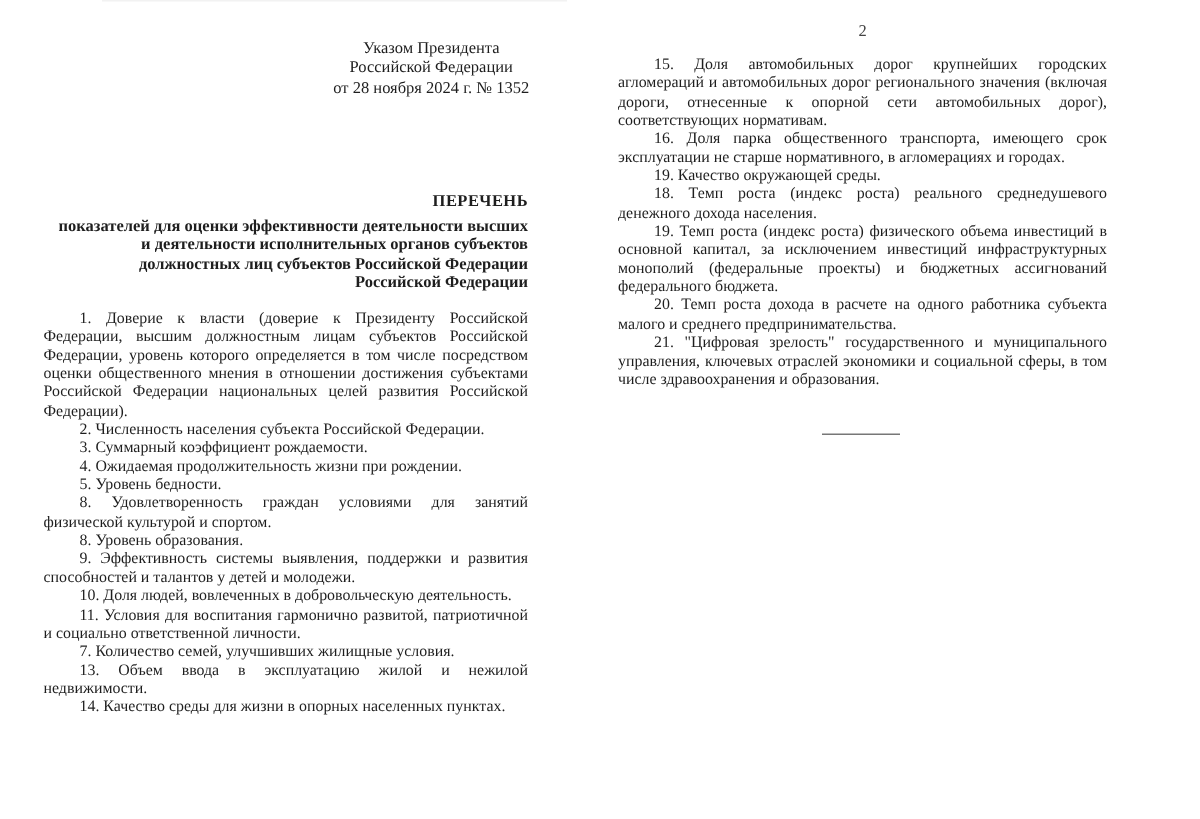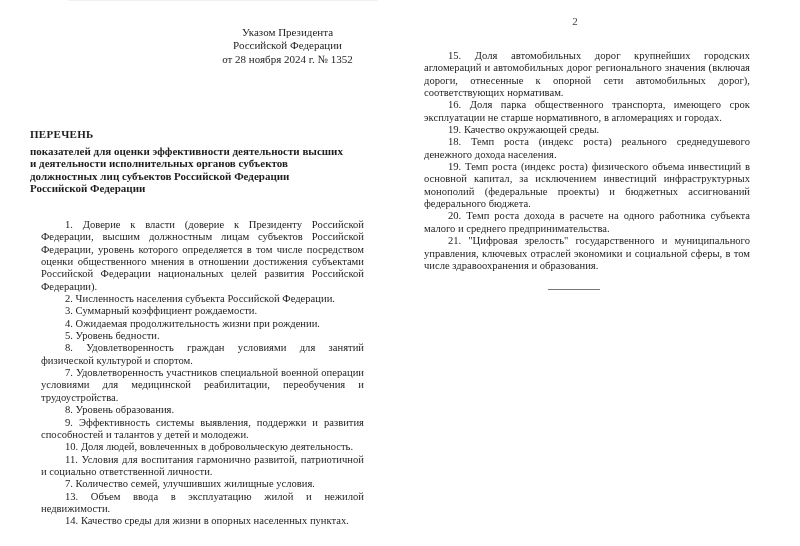--- a/index.html
+++ b/index.html
@@ -9,27 +9,27 @@
     }
     .page { position: absolute; top: 0; height: 546px; }
     .page-left { left: 0; width: 400px; }
     .page-right { left: 400px; width: 400px; }
     .approval {
       position: absolute; left: 205px; top: 26px; width: 165px; text-align: center;
       font-size: 11px; line-height: 13.4px;
     }
     .approval .strong { font-weight: normal; letter-spacing: 0.2px; }
     .title-block {
-      position: absolute; left: 30px; top: 128px; width: 322px; text-align: left;
+      position: absolute; left: 30px; top: 128px; width: 322px; text-align: right;
       font-weight: bold; font-size: 11px; line-height: 12.2px;
     }
     .title-block .heading { margin-bottom: 5px; letter-spacing: 0.3px; }
     .items {
       position: absolute; font-size: 10.6px; line-height: 12.35px; text-align: justify;
-      margin: 12px; padding: 0; list-style: none;
+      margin: 0; padding: 0; list-style: none;
     }
     .items-left { left: 29px; top: 207px; width: 323px; }
     .items-right { left: 12px; top: 38px; width: 326px; }
     .items li { text-indent: 24px; margin: 0; padding: 0; }
     .page-num {
       position: absolute; left: 170px; top: 15px; width: 10px; text-align: center;
       font-size: 11px; color: #444;
     }
     .separator {
       position: absolute; left: 148px; top: 289px; width: 52px; height: 0;
@@ -58,21 +58,20 @@
     <div>Российской Федерации</div>
   </div>
 
   <ul class="items items-left">
     <li>1. Доверие к власти (доверие к Президенту Российской Федерации, высшим должностным лицам субъектов Российской Федерации, уровень которого определяется в том числе посредством оценки общественного мнения в отношении достижения субъектами Российской Федерации национальных целей развития Российской Федерации).</li>
     <li>2. Численность населения субъекта Российской Федерации.</li>
     <li>3. Суммарный коэффициент рождаемости.</li>
     <li>4. Ожидаемая продолжительность жизни при рождении.</li>
     <li>5. Уровень бедности.</li>
     <li>8. Удовлетворенность граждан условиями для занятий физической культурой и спортом.</li>
-    <li>7. Удовлетворенность участников специальной военной операции условиями для медицинской реабилитации, переобучения и трудоустройства.</li>
     <li>8. Уровень образования.</li>
     <li>9. Эффективность системы выявления, поддержки и развития способностей и талантов у детей и молодежи.</li>
     <li>10. Доля людей, вовлеченных в добровольческую деятельность.</li>
     <li>11. Условия для воспитания гармонично развитой, патриотичной и социально ответственной личности.</li>
     <li>7. Количество семей, улучшивших жилищные условия.</li>
     <li>13. Объем ввода в эксплуатацию жилой и нежилой недвижимости.</li>
     <li>14. Качество среды для жизни в опорных населенных пунктах.</li>
   </ul>
 </div>
 

